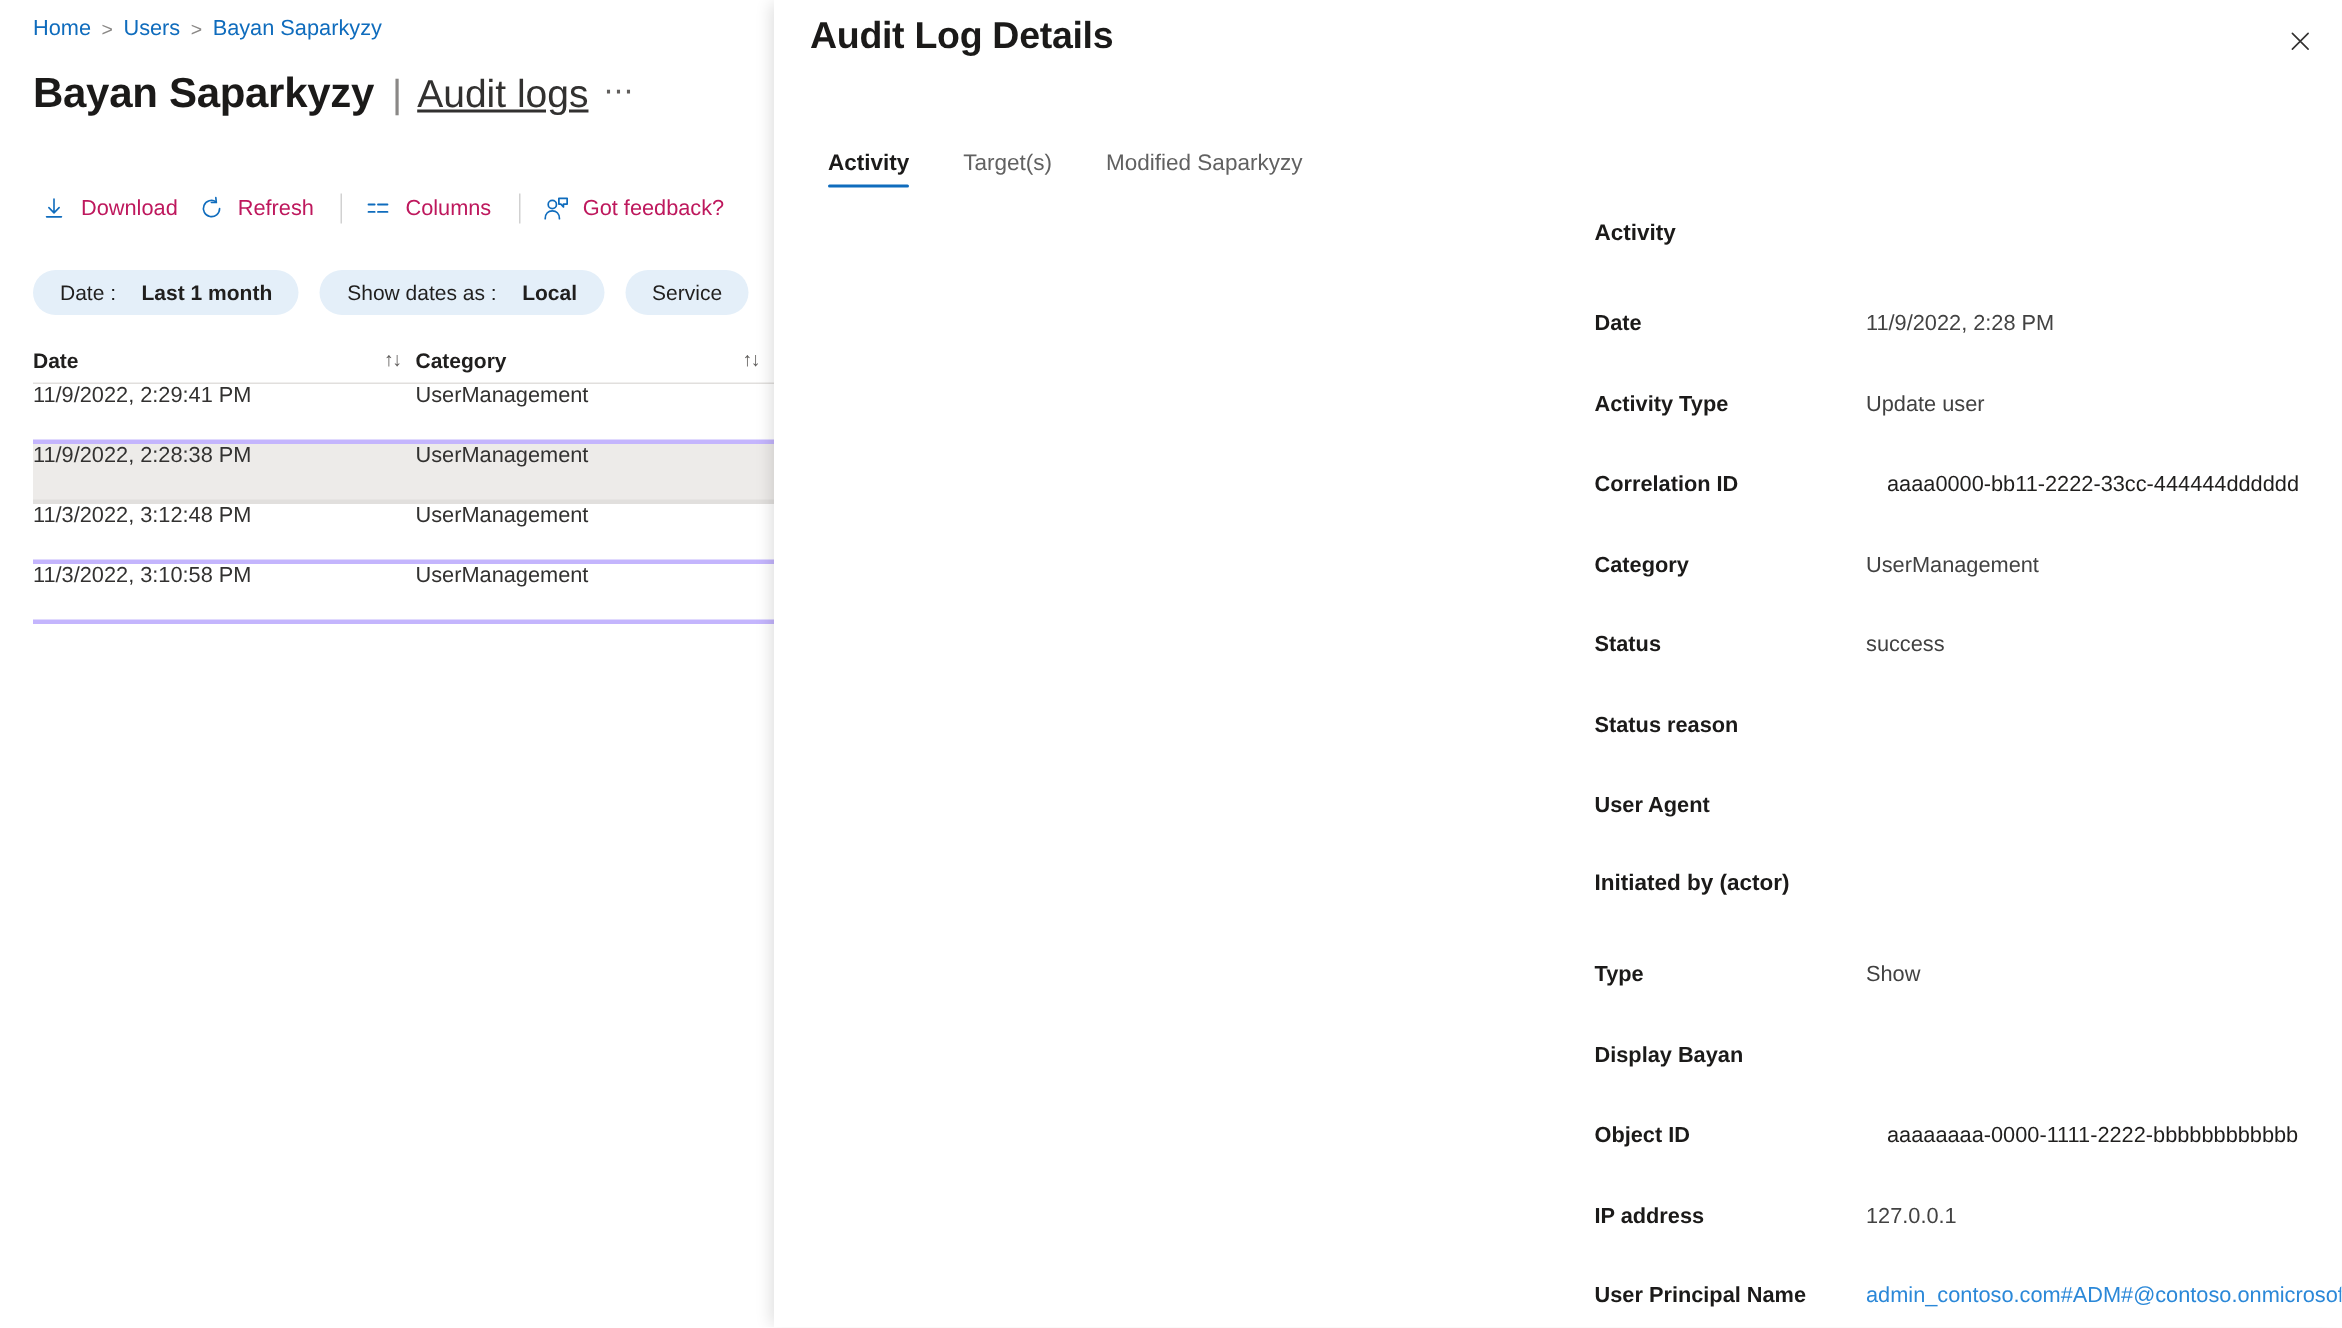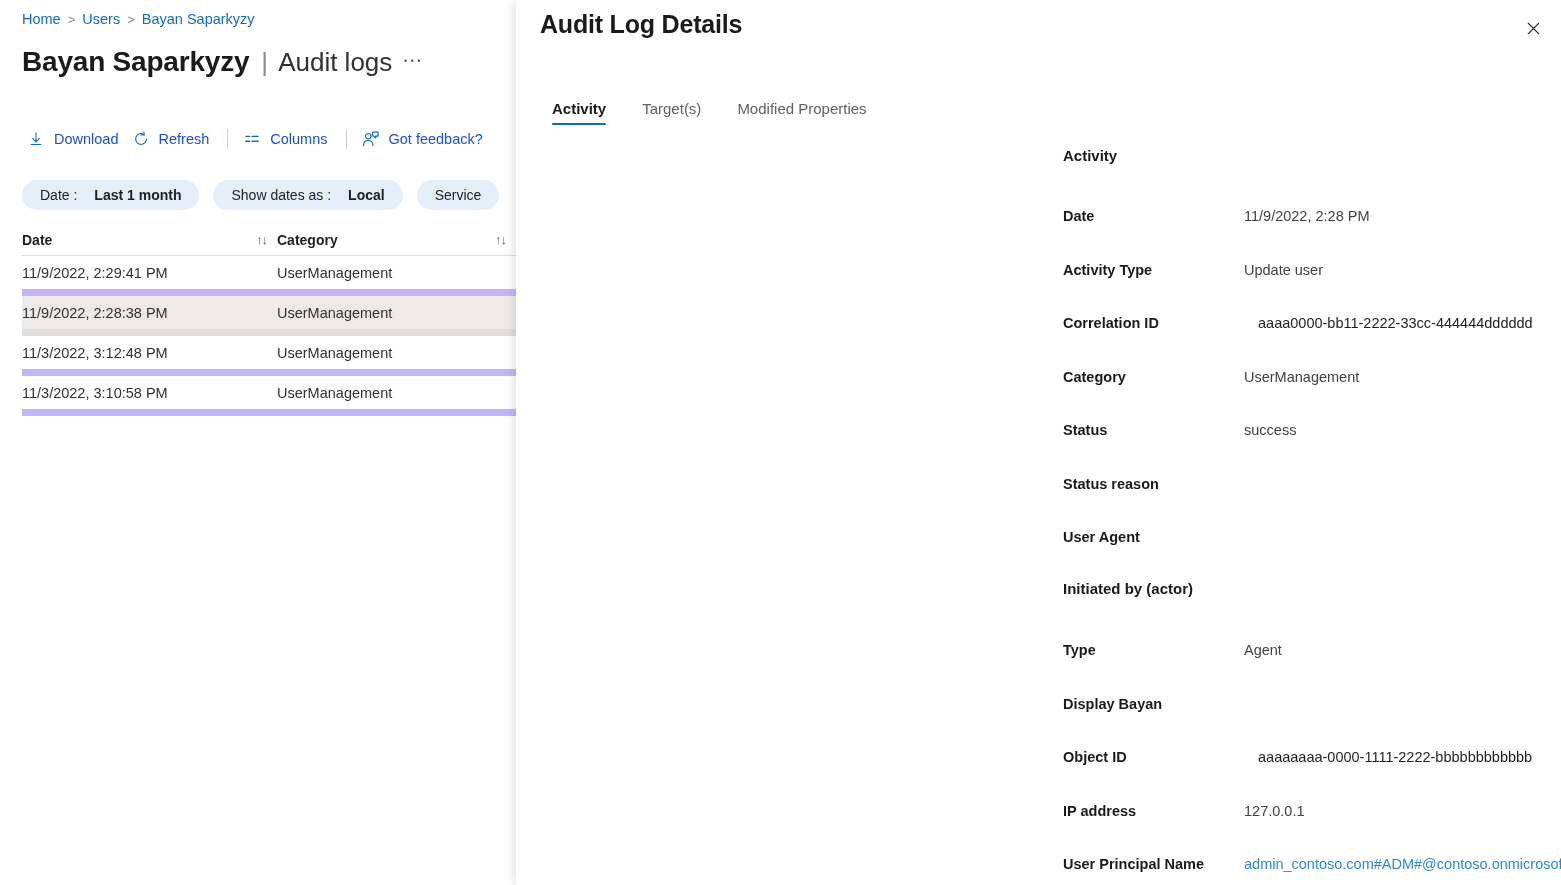--- a/index.html
+++ b/index.html
@@ -40,36 +40,36 @@
   }
   .title-main {
     font-size: 28px; font-weight: 600; color: #1b1a19;
     letter-spacing: -0.2px;
   }
   .title-pipe {
     font-size: 26px; color: #8a8886; font-weight: 300;
     margin: 0 10px 0 12px;
   }
   .title-sub {
-    font-size: 26px; font-weight: 400; color: #323130;
+    font-size: 26px; font-weight: 400; color: #323130; text-decoration: underline;
   }
   .title-ellipsis {
     font-size: 20px; color: #605e5c; margin-left: 10px;
     cursor: pointer; letter-spacing: 1px; position: relative; top: -4px;
   }
 
   
   .cmdbar {
     position: absolute; left: 22px; top: 123px;
     display: flex; align-items: center; height: 32px;
     white-space: nowrap;
   }
   .cmd-item {
     display: flex; align-items: center;
-    color: #1d4ed8; font-size: 14.5px;
+    color: #be185d; font-size: 14.5px;
     cursor: pointer; padding: 2px 8px 2px 4px;
     height: 30px;
   }
   .cmd-item .ic { display:flex; align-items:center; justify-content:center;
                   width: 20px; height: 20px; margin-right: 8px; flex:none; }
   .cmd-sep {
     width: 1px; height: 20px; background: #d1d1d1; margin: 0 10px;
   }
 
   
@@ -98,23 +98,23 @@
   }
   .th {
     font-size: 14px; font-weight: 700; color: #201f1e;
     display: flex; align-items: center; justify-content: space-between;
     padding-right: 10px; cursor: pointer; height: 100%;
   }
   .th-date { width: 255px; }
   .th-cat  { width: 239px; }
   .sorticon { color: #605e5c; font-size: 13px; letter-spacing:-1px; }
   .tbl-row {
-    display: flex; align-items: center;
+    display: flex; align-items: flex-start;
     height: 40px;
-    border-bottom: 7px solid #c4b5fd;
+    border-bottom: 3px solid #c4b5fd;
     font-size: 14.5px; color: #323130;
     cursor: pointer;
   }
   .tbl-row.selected { background: #edebe9; border-bottom-color:#e1dfdd; }
   .td-date { width: 255px; }
   .td-cat  { width: 239px; }
 
   
   #panel {
     position: absolute; left: 516px; top: 0;
@@ -307,21 +307,21 @@
     </div>
 
     <div class="tabs">
       <div class="tab active">
         <span>Activity</span>
       </div>
       <div class="tab">
         <span>Target(s)</span>
       </div>
       <div class="tab">
-        <span>Modified Properties</span>
+        <span>Modified Saparkyzy</span>
       </div>
     </div>
 
     <div class="section-head" id="sec-activity">Activity</div>
 
     <div class="fields">
       <div class="frow">
         <div class="flabel">Date</div>
         <div class="fvalue">11/9/2022, 2:28 PM</div>
       </div>
@@ -349,21 +349,21 @@
         <div class="flabel">User Agent</div>
         <div class="fvalue"></div>
       </div>
     </div>
 
     <div class="section-head" id="sec-actor">Initiated by (actor)</div>
 
     <div id="actor-fields">
       <div class="frow">
         <div class="flabel">Type</div>
-        <div class="fvalue">Agent</div>
+        <div class="fvalue">Show</div>
       </div>
       <div class="frow">
         <div class="flabel">Display Bayan</div>
         <div class="fvalue"></div>
       </div>
       <div class="frow">
         <div class="flabel">Object ID</div>
         <div class="fvalue mono-id">aaaaaaaa-0000-1111-2222-bbbbbbbbbbbb</div>
       </div>
       <div class="frow">

